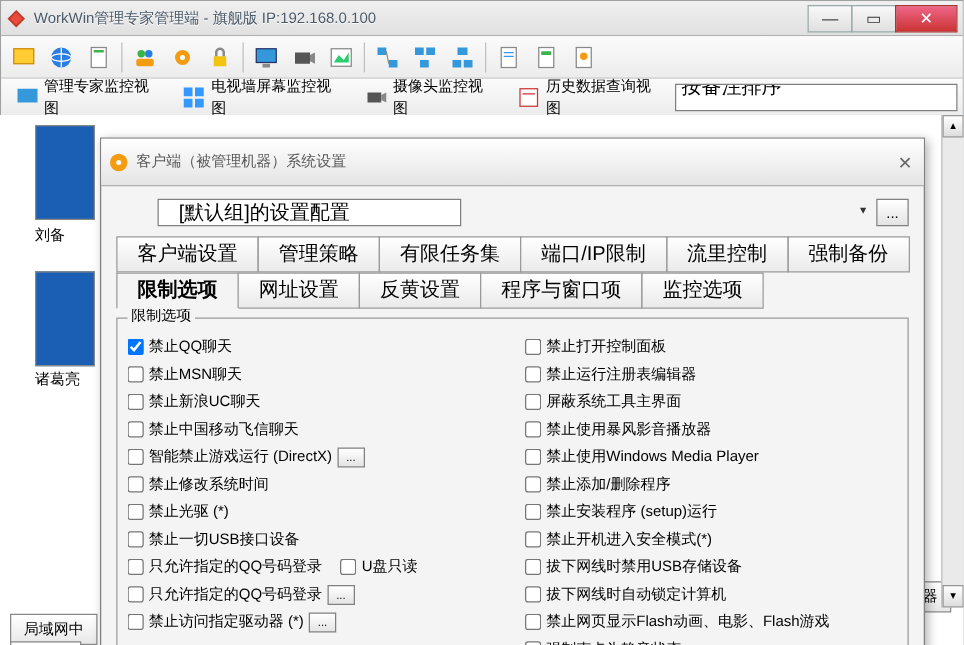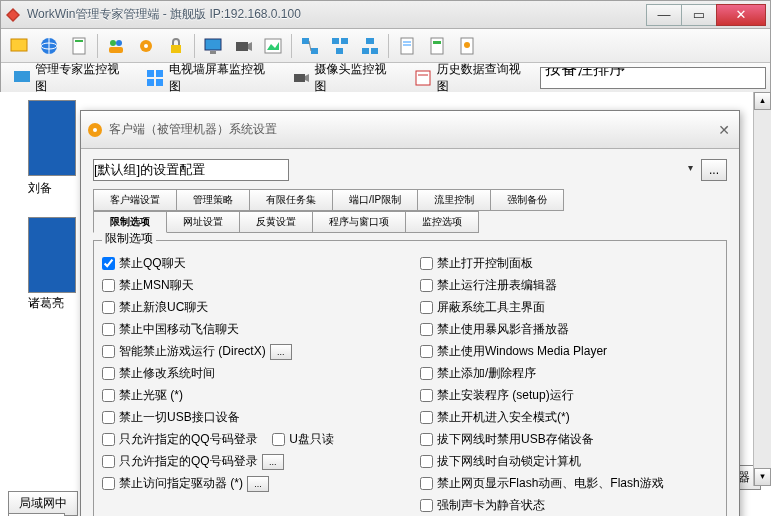--- a/index.html
+++ b/index.html
@@ -37,28 +37,28 @@
 
 
 .dialog { position:absolute; left:80px; top:110px; width:660px; height:420px; background:#f4f4f4; border:1px solid #808080; box-shadow:2px 2px 8px rgba(0,0,0,0.3); z-index:50; }
 .dlg-title { height:38px; background:linear-gradient(#fff,#e4e4e4); display:flex; align-items:center; padding:0 6px; border-bottom:1px solid #b0b0b0; }
 .dlg-title .dlg-icon { width:16px; height:16px; margin-right:6px; }
 .dlg-title .dlg-text { color:#5a5a5a; }
 .dlg-close { margin-left:auto; font-family:Arial; font-size:14px; color:#666; width:18px; text-align:center; }
 
 .dlg-body { padding:10px 12px; }
 .cfg-select-row { display:flex; gap:4px; margin-bottom:8px; }
-.cfg-select { flex:1; height:22px; border:1px solid #808080; background:#fff; padding:0 18px 0 0; font-size:13px; appearance:none; position:relative; }
+.cfg-select { flex:1; height:22px; border:1px solid #808080; background:#fff; padding:0 18px 0 16px; font-size:16px; appearance:none; position:relative;margin-left:33px; }
 .cfg-select-wrap { flex:1; position:relative; }
 .cfg-select-wrap::after { content:"▾"; position:absolute; right:4px; top:3px; pointer-events:none; color:#333; font-size:10px; }
 .cfg-dots { width:26px; height:22px; border:1px solid #808080; background:linear-gradient(#fff,#e4e4e4); font-size:12px; }
 
 
 .tabstrip { display:flex; margin-bottom:-1px; }
-.tab { background:linear-gradient(#fff,#eaeaea); border:1px solid #9a9a9a; padding:3px 16px; font-size:10px; margin-right:-1px; position:relative; }
+.tab { background:linear-gradient(#fff,#eaeaea); border:1px solid #9a9a9a; padding:3px 16px; font-size:16px; margin-right:-1px; position:relative; }
 .tab.active { background:#f4f4f4; border-bottom-color:#f4f4f4; z-index:2; font-weight:bold; }
 
 
 .fieldset { border:1px solid #9a9a9a; padding:4px 8px 8px; margin-top:0; background:#f4f4f4; position:relative; }
 .fieldset-legend { font-size:12px; background:#f4f4f4; padding:0 3px; position:relative; top:-2px; }
 
 .opts { display:flex; gap:20px; margin-top:2px; }
 .opts-col { flex:1; display:flex; flex-direction:column; gap:5px; }
 .chk-row { display:flex; align-items:center; gap:4px; white-space:nowrap; }
 .chk-row label { font-size:12px; }

